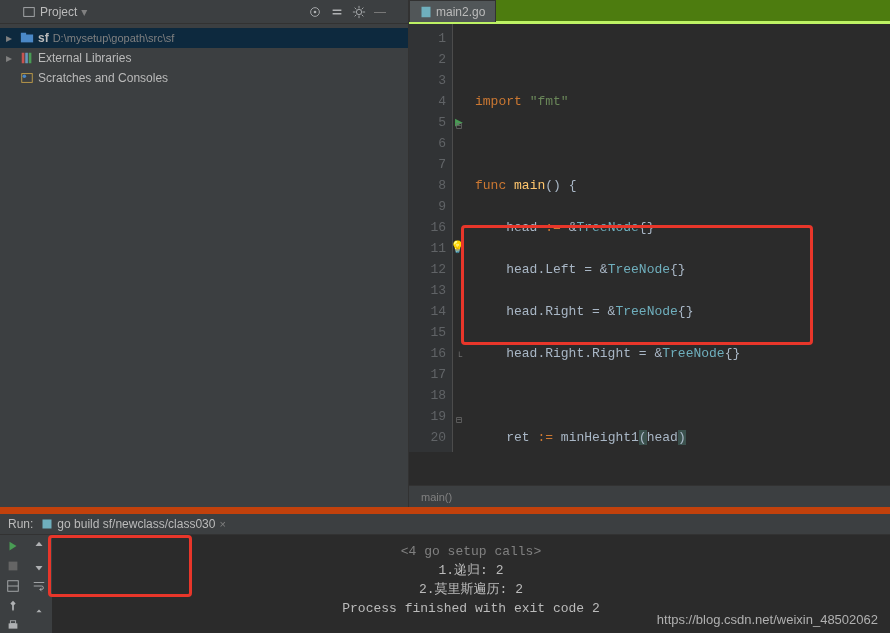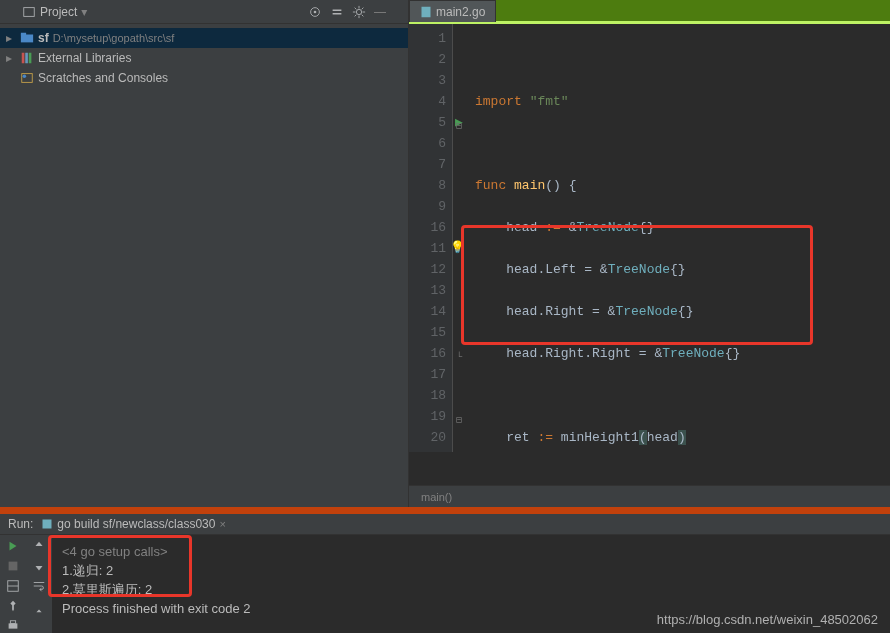--- a/index.html
+++ b/index.html
@@ -154,25 +154,26 @@
   display: flex;
   flex-direction: column;
   align-items: center;
   padding-top: 4px;
   gap: 6px;
 }
 .console {
   flex: 1;
   background: #2b2b2b;
   color: #bbbbbb;
-  font-family: Liberation Sans, sans-serif;
+  font-family: Liberation Mono, monospace;
   font-size: 13px;
   line-height: 19px;
   padding: 7px 10px;
   position: relative;
+  text-align: center;
 }
 .watermark {
   position: absolute;
   bottom: 6px;
   right: 12px;
   color: #b0b0b0;
   font-size: 13px;
   font-family: Liberation Sans, sans-serif;
 }
 .close-x { color: #808080; font-size: 11px; }

